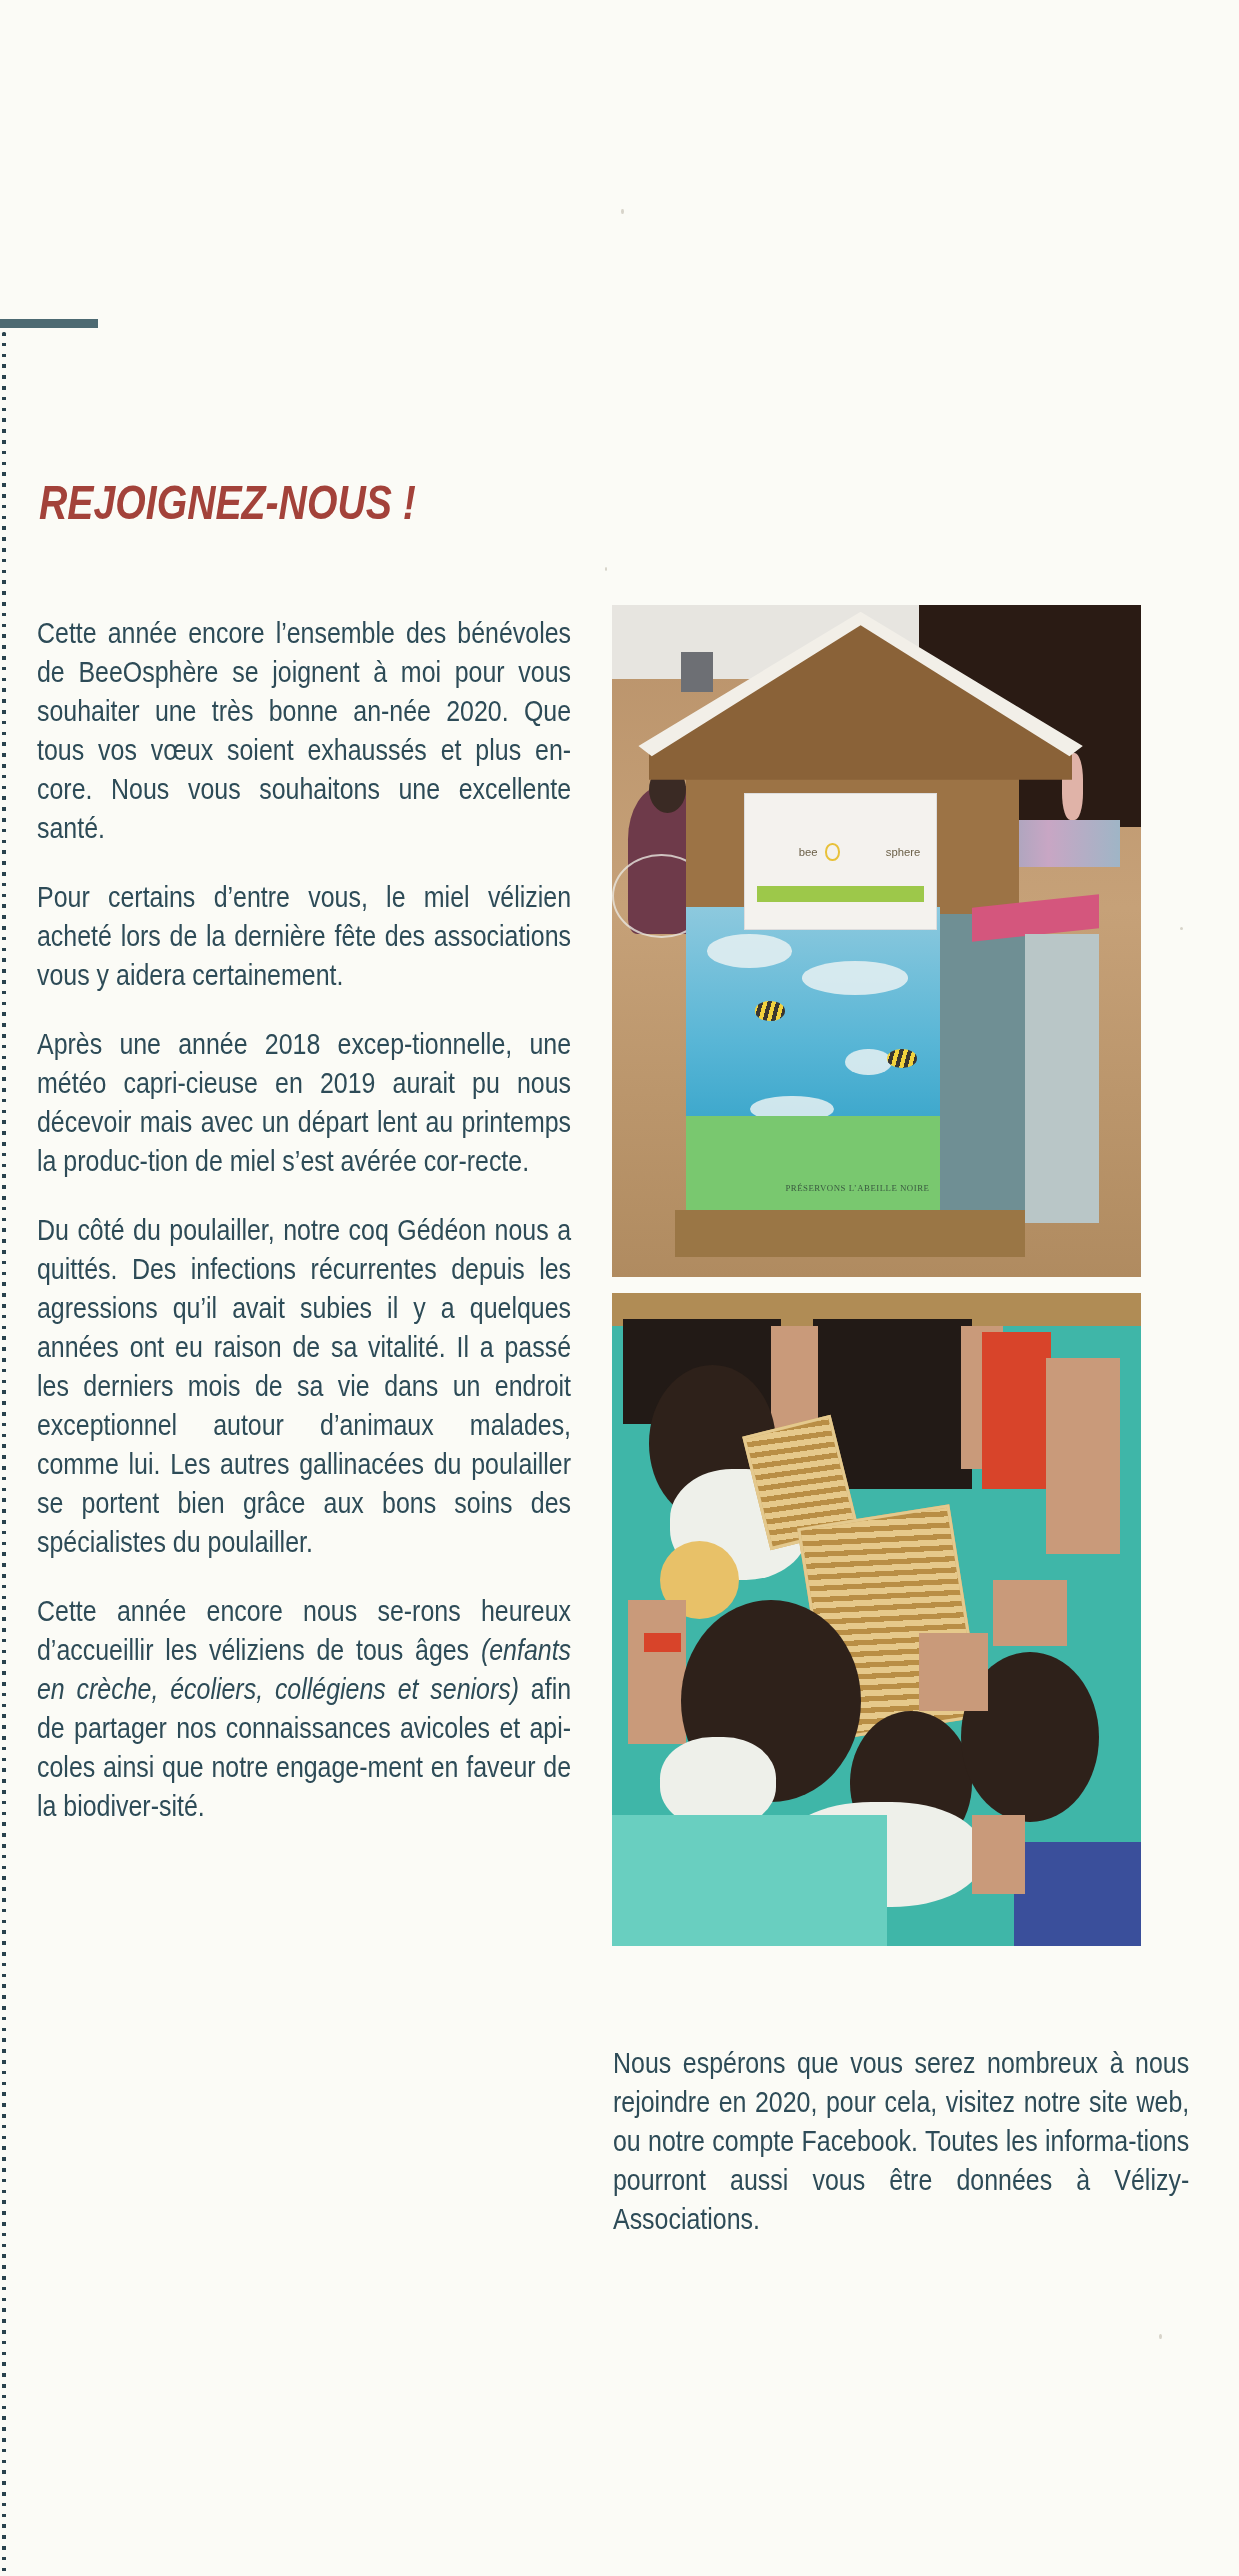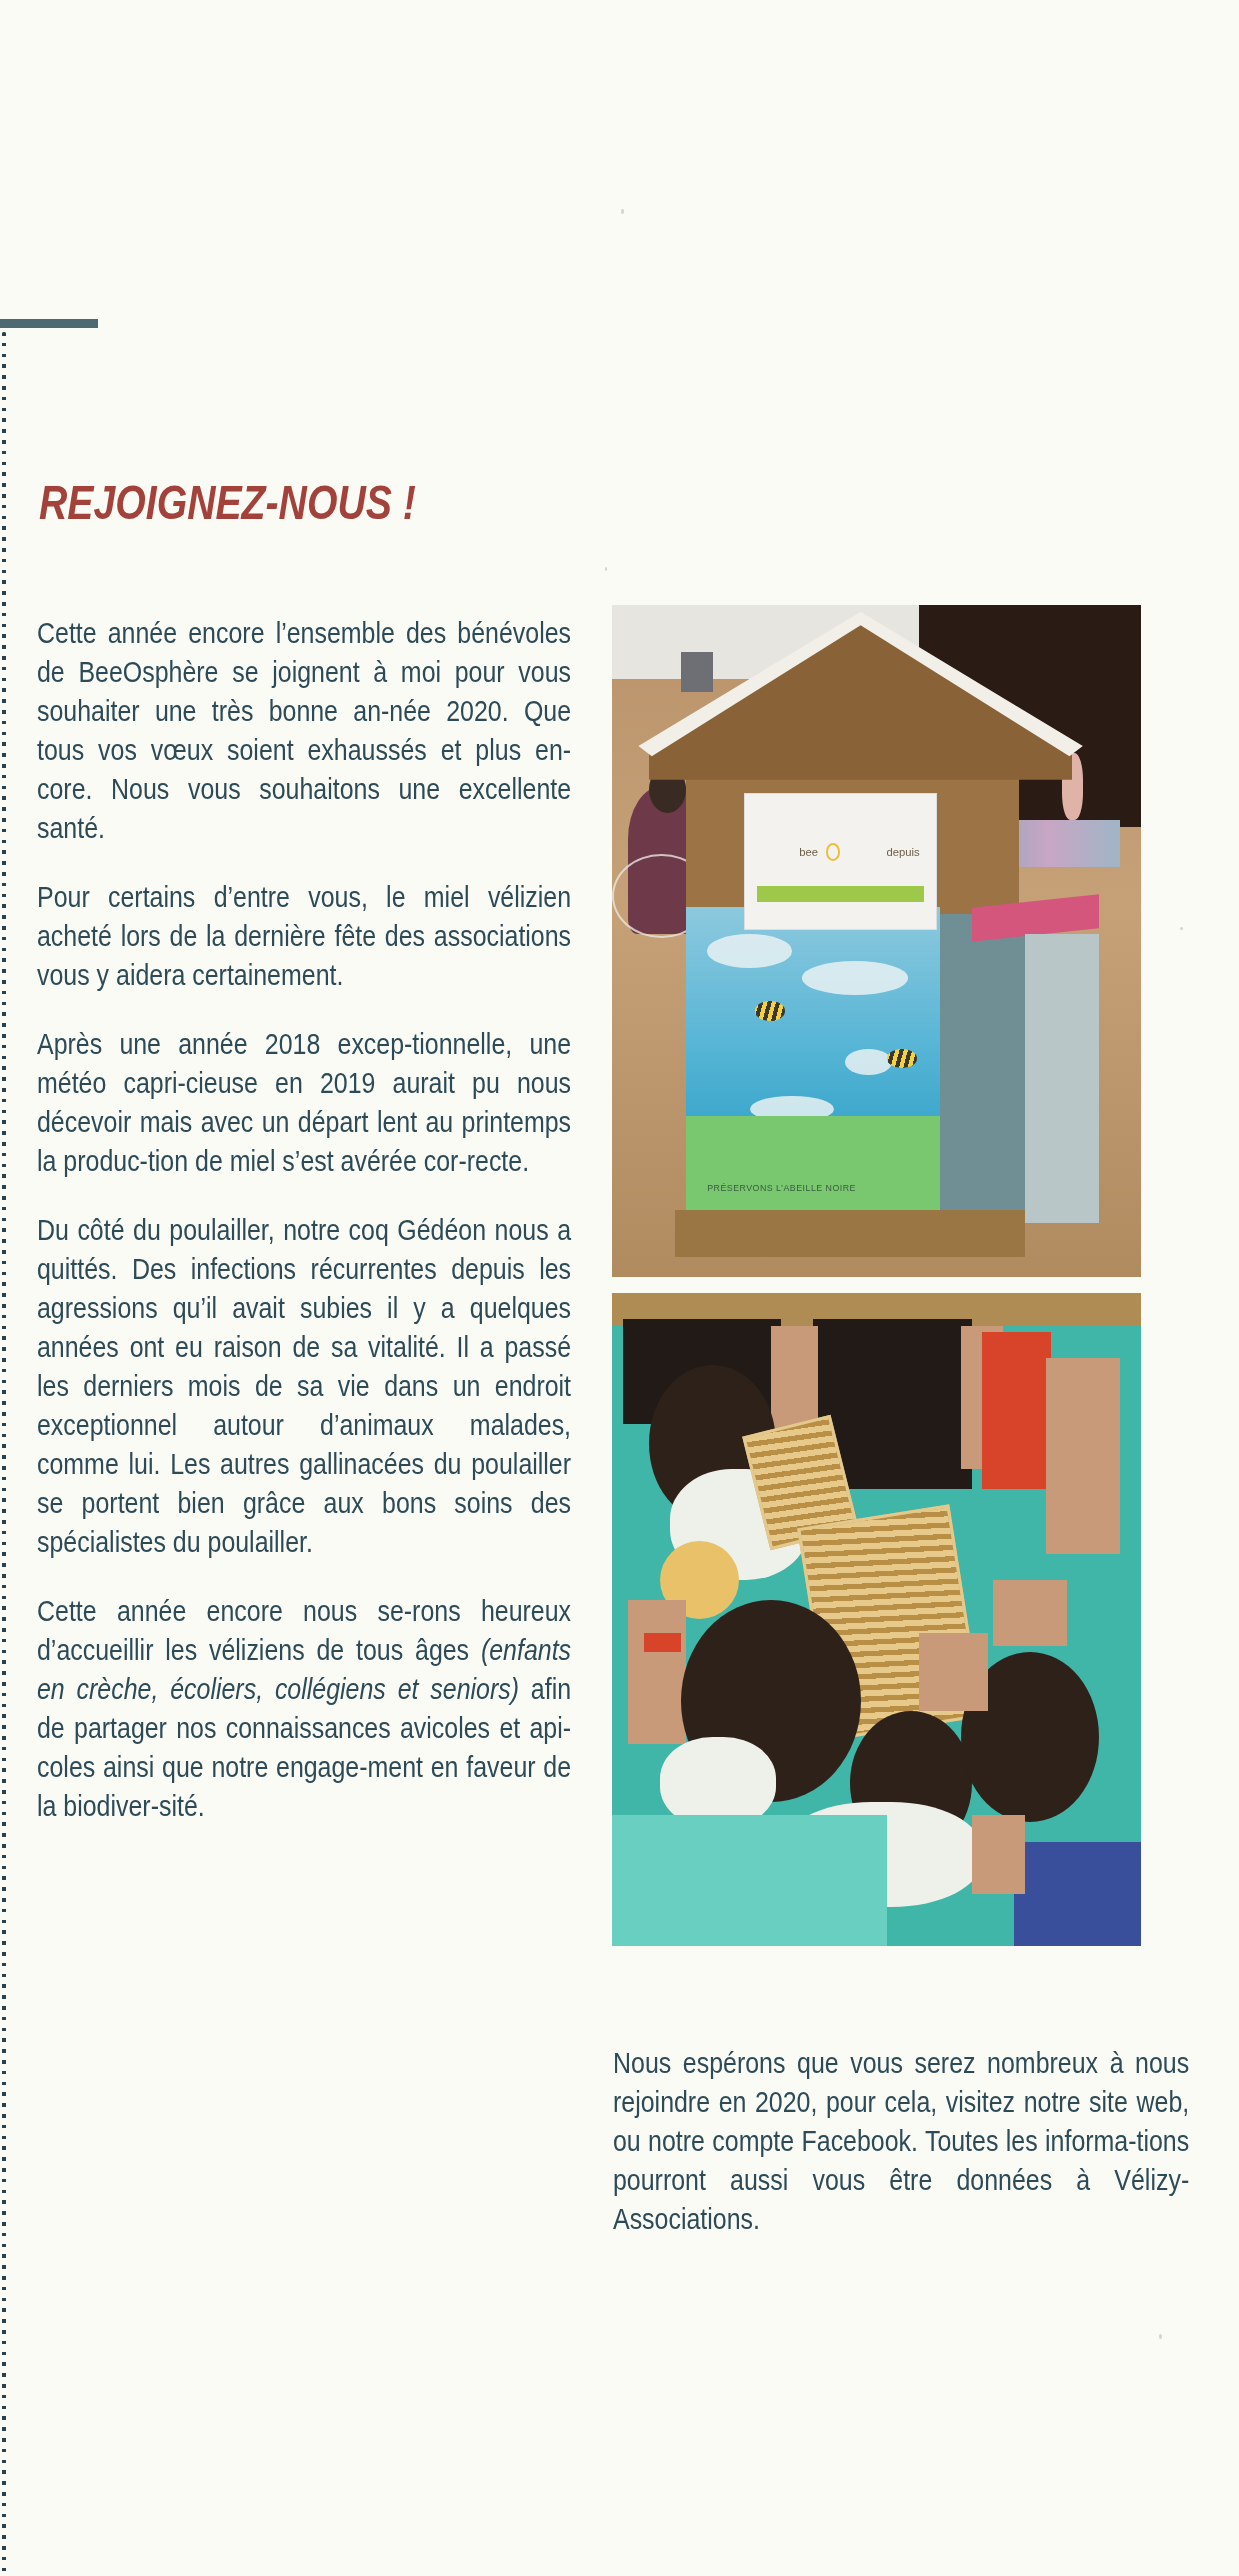--- a/index.html
+++ b/index.html
@@ -148,21 +148,21 @@
                   background: repeating-linear-gradient(105deg, #f3d23c 0 4.1px, #3a3630 4.1px 8.2px); }
   .hv-side      { position:absolute; left:62%; top:46%; width:16%; height:46%; background:#6f8f94; }
   .hv-pink      { position:absolute; left:68%; top:44%; width:24%; height:5%; background:#d4567d; transform: skewY(-6deg); }
   .hv-rack      { position:absolute; left:78%; top:49%; width:14%; height:43%; background:#b9c6c7; }
   .hv-base      { position:absolute; left:12%; top:90%; width:66%; height:7%; background:#9a7645; }
   .hv-person    { position:absolute; left:3%; top:27%; width:18%; height:22%; background:#6e3a4a; border-radius:36% 36% 10% 10%; }
   .hv-personhd  { position:absolute; left:7%; top:24%; width:7%; height:7%; background:#3a2a24; border-radius:50%; }
   .hv-bike      { position:absolute; left:0%; top:37%; width:18%; height:12%; border:2.1px solid #e9e6de; border-radius:50%; opacity:.8; }
   .hv-figure    { position:absolute; left:85%; top:22%; width:4%; height:10%; background:#e0b3a8; border-radius:40%; }
   .hv-poster    { position:absolute; left:69%; top:32%; width:27%; height:7%; background:linear-gradient(90deg,#8ea5b8,#c8a6c4,#9fb5c6); }
-  .hv-text      { position:absolute; left:18%; top:86%; width:42%; text-align:left; font-size:8.8px; color:#3a5a40; letter-spacing:0.5px; font-family:Liberation Sans, sans-serif; }
+  .hv-text      { position:absolute; left:18%; top:86%; width:42%; text-align:right; font-size:8.8px; color:#3a5a40; letter-spacing:0.5px; font-family:Liberation Serif, serif; }
 
   
   .kd-bg     { position:absolute; inset:0; background:#3fb6a8; }
   .kd-top    { position:absolute; left:0; top:0; width:100%; height:5%; background:#b08c55; }
   .kd-dark   { position:absolute; background:#221a16; }
   .kd-skin   { position:absolute; background:#c99a7a; }
   .kd-hair   { position:absolute; background:#2e211a; border-radius:50%; }
   .kd-white  { position:absolute; background:#eef0ea; border-radius:45%; }
   .kd-frame  { position:absolute; background:#cfa860;
                background-image: repeating-linear-gradient(6deg, #b98e45 0 5.2px, #e6c98b 5.2px 11.3px);
@@ -218,21 +218,21 @@
     <div class="hv-grass"></div>
     <div class="hv-text">PRÉSERVONS  L’ABEILLE  NOIRE</div>
     <div class="hv-side"></div>
     <div class="hv-pink"></div>
     <div class="hv-rack"></div>
     <div class="hv-base"></div>
     <div class="hv-sign">
       <div class="hv-signrow">
         <span class="hv-signtext">bee</span>
         <span class="hv-signO"></span>
-        <span class="hv-signtext">depuis</span>
+        <span class="hv-signtext">sphere</span>
       </div>
       <div class="hv-signband"></div>
     </div>
   </div>
 
   <div class="photo photo-kids">
     <div class="kd-bg"></div>
     <div class="kd-top"></div>
 
     <div class="kd-dark" style="left:2%;top:4%;width:30%;height:16%;"></div>

